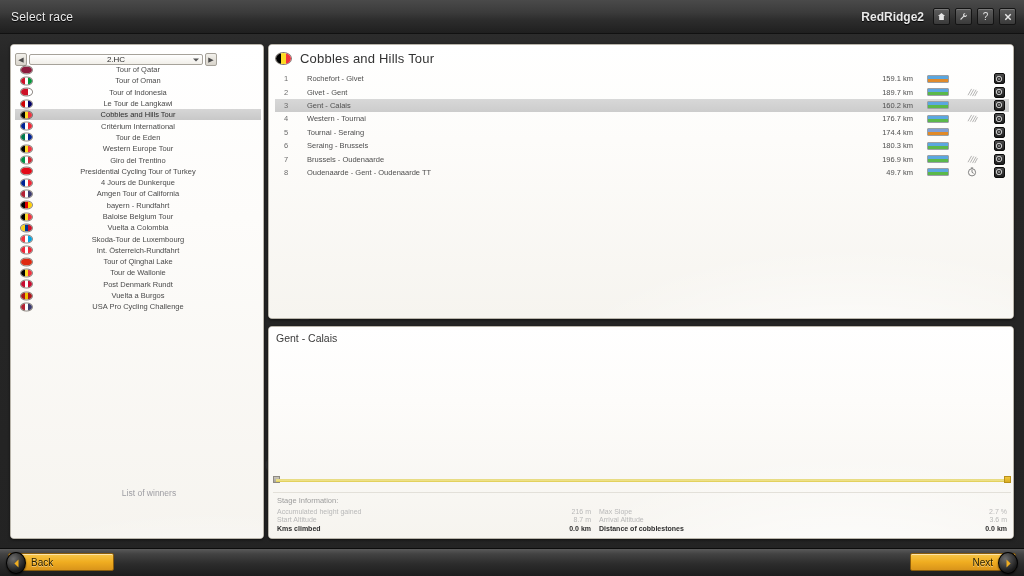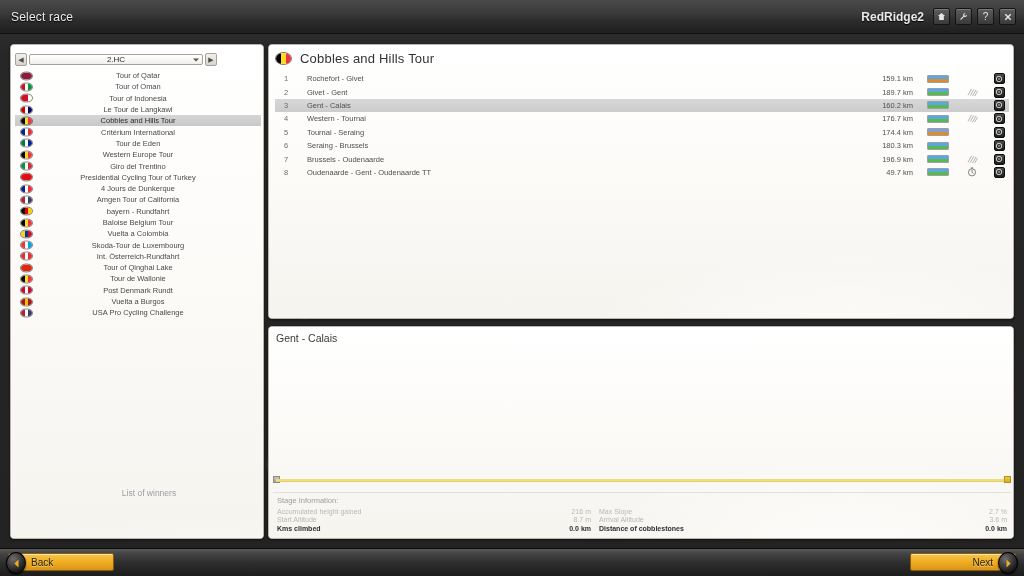--- a/index.html
+++ b/index.html
@@ -78,21 +78,21 @@
     display: flex; align-items: center; justify-content: center; position: relative;
   }
   .combo-field span { font-size: 8px; color: #2b2b2b; }
   .combo-caret {
     position: absolute; right: 3px; top: 50%; transform: translateY(-50%);
     width: 0; height: 0; border-left: 3px solid transparent;
     border-right: 3px solid transparent; border-top: 3px solid #555;
   }
 
   #race-list {
-    position: absolute; left: 4px; top: 25px; width: 246px; height: 300px;
+    position: absolute; left: 4px; top: 19px; width: 246px; height: 300px;
   }
   .race-row {
     position: relative; height: 11.3px; display: flex; align-items: center;
   }
   .race-row.selected { background: linear-gradient(180deg,#d6d6d6,#c8c8c8); }
   .flag {
     position: absolute; left: 5px; top: 50%; transform: translateY(-50%);
     width: 13px; height: 9px; border-radius: 50%;
     border: 1px solid rgba(40,30,20,.55);
     box-shadow: inset 0 1px 1px rgba(255,255,255,.55);

